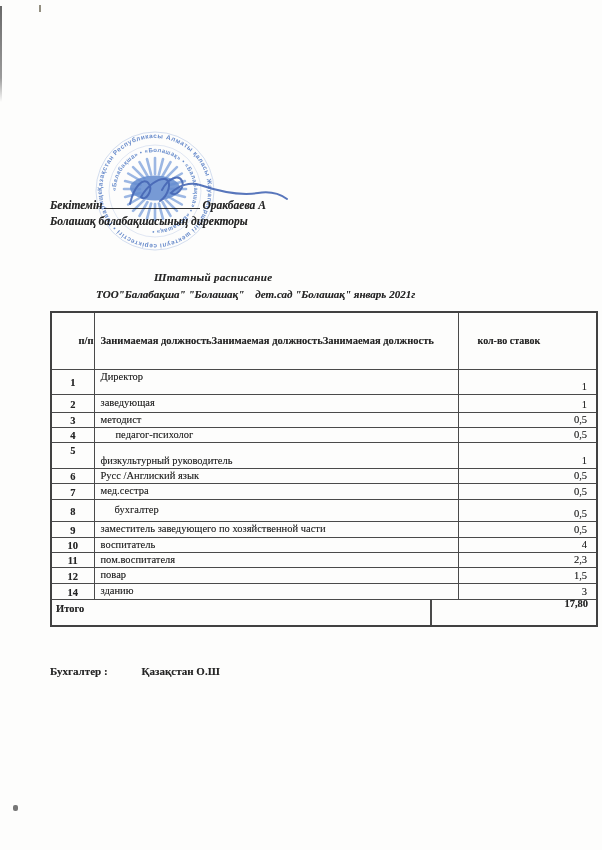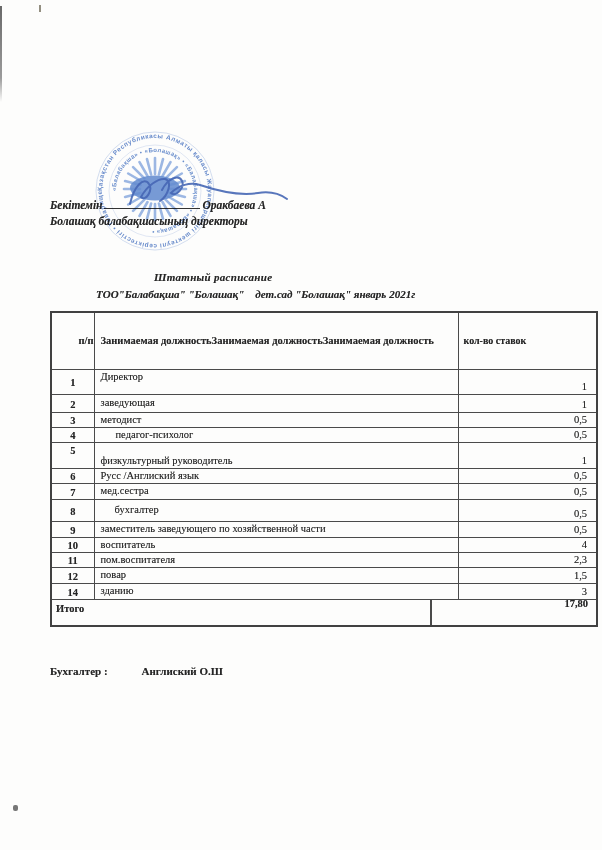--- a/index.html
+++ b/index.html
@@ -34,21 +34,21 @@
   
   .table-wrap{position:absolute;left:50px;top:311px;}
   table{border-collapse:collapse;table-layout:fixed;width:546px;}
   td,th{border:1.5px solid #4a4a4a;padding:0;font-size:10.5px;font-weight:normal;
     overflow:hidden;white-space:nowrap;}
   table{border:2px solid #414141;}
   thead tr{height:57px;}
   th{vertical-align:middle;}
   .h-num{text-align:right;font-weight:bold;}
   .h-pos{text-align:left;font-weight:bold;padding-left:6px;}
-  .h-val{text-align:left;font-weight:bold;font-size:10px;padding-left:5px;}
+  .h-val{text-align:left;font-weight:bold;font-size:10px;padding-left:19px;}
   .c-num{text-align:center;font-weight:bold;padding-top:2px;}
   .c-pos{text-align:left;padding:1px 4px 2px 6px;}
   .c-val{text-align:right;vertical-align:bottom;padding:0 9px 2px 0;}
   .total-cell{padding:0;}
   .total-inner{position:relative;height:25px;}
   .total-label{position:absolute;left:4px;top:3px;font-weight:bold;font-size:10.5px;}
   .total-value{position:absolute;right:8px;bottom:16px;font-weight:bold;font-size:10.5px;}
   .total-divider{position:absolute;left:378px;top:0;bottom:0;width:1.5px;background:#4a4a4a;}
 
   
@@ -214,16 +214,16 @@
               <span class="total-value fuzz">17,80</span>
               <span class="total-divider"></span>
             </div>
           </td>
         </tr>
       </tbody>
     </table>
   </div>
 
   <div class="footer fuzz">
-    <span>Бухгалтер :</span><span class="name">Англиский О.Ш</span>
+    <span>Бухгалтер :</span><span class="name">Қазақстан О.Ш</span>
   </div>
 
 </div>
 
 </body></html>

